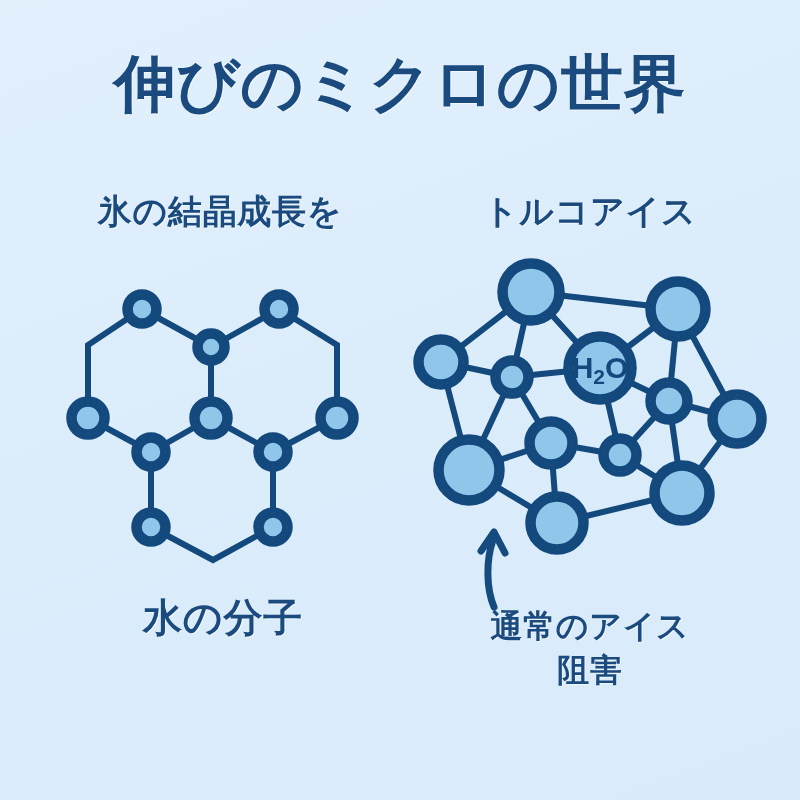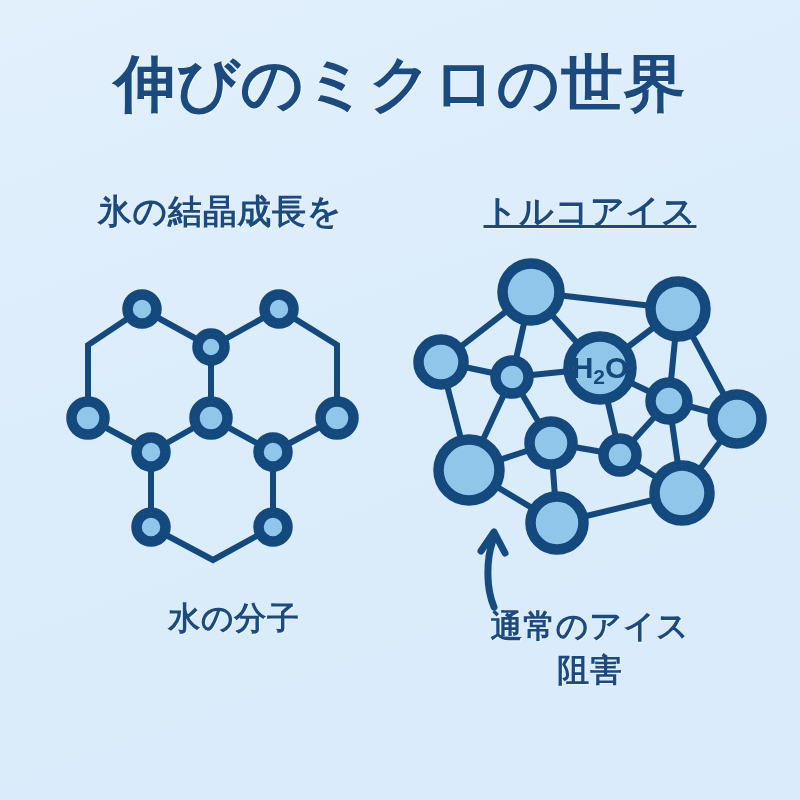--- a/index.html
+++ b/index.html
@@ -45,27 +45,26 @@
     width: 360px;
     font-size: 34px;
     line-height: 42px;
   }
   #sub-right {
     left: 410px;
     top: 190px;
     width: 360px;
     font-size: 34px;
     line-height: 42px;
-    text-decoration: underline;
   }
   #cap-left {
-    left: 54px;
+    left: 43px;
     top: 597px;
     width: 360px;
-    font-size: 32px;
+    font-size: 39px;
     line-height: 42px;
   }
   #cap-right {
     left: 410px;
     top: 604px;
     width: 360px;
     font-size: 32px;
     line-height: 44px;
   }
   svg.diagram {

